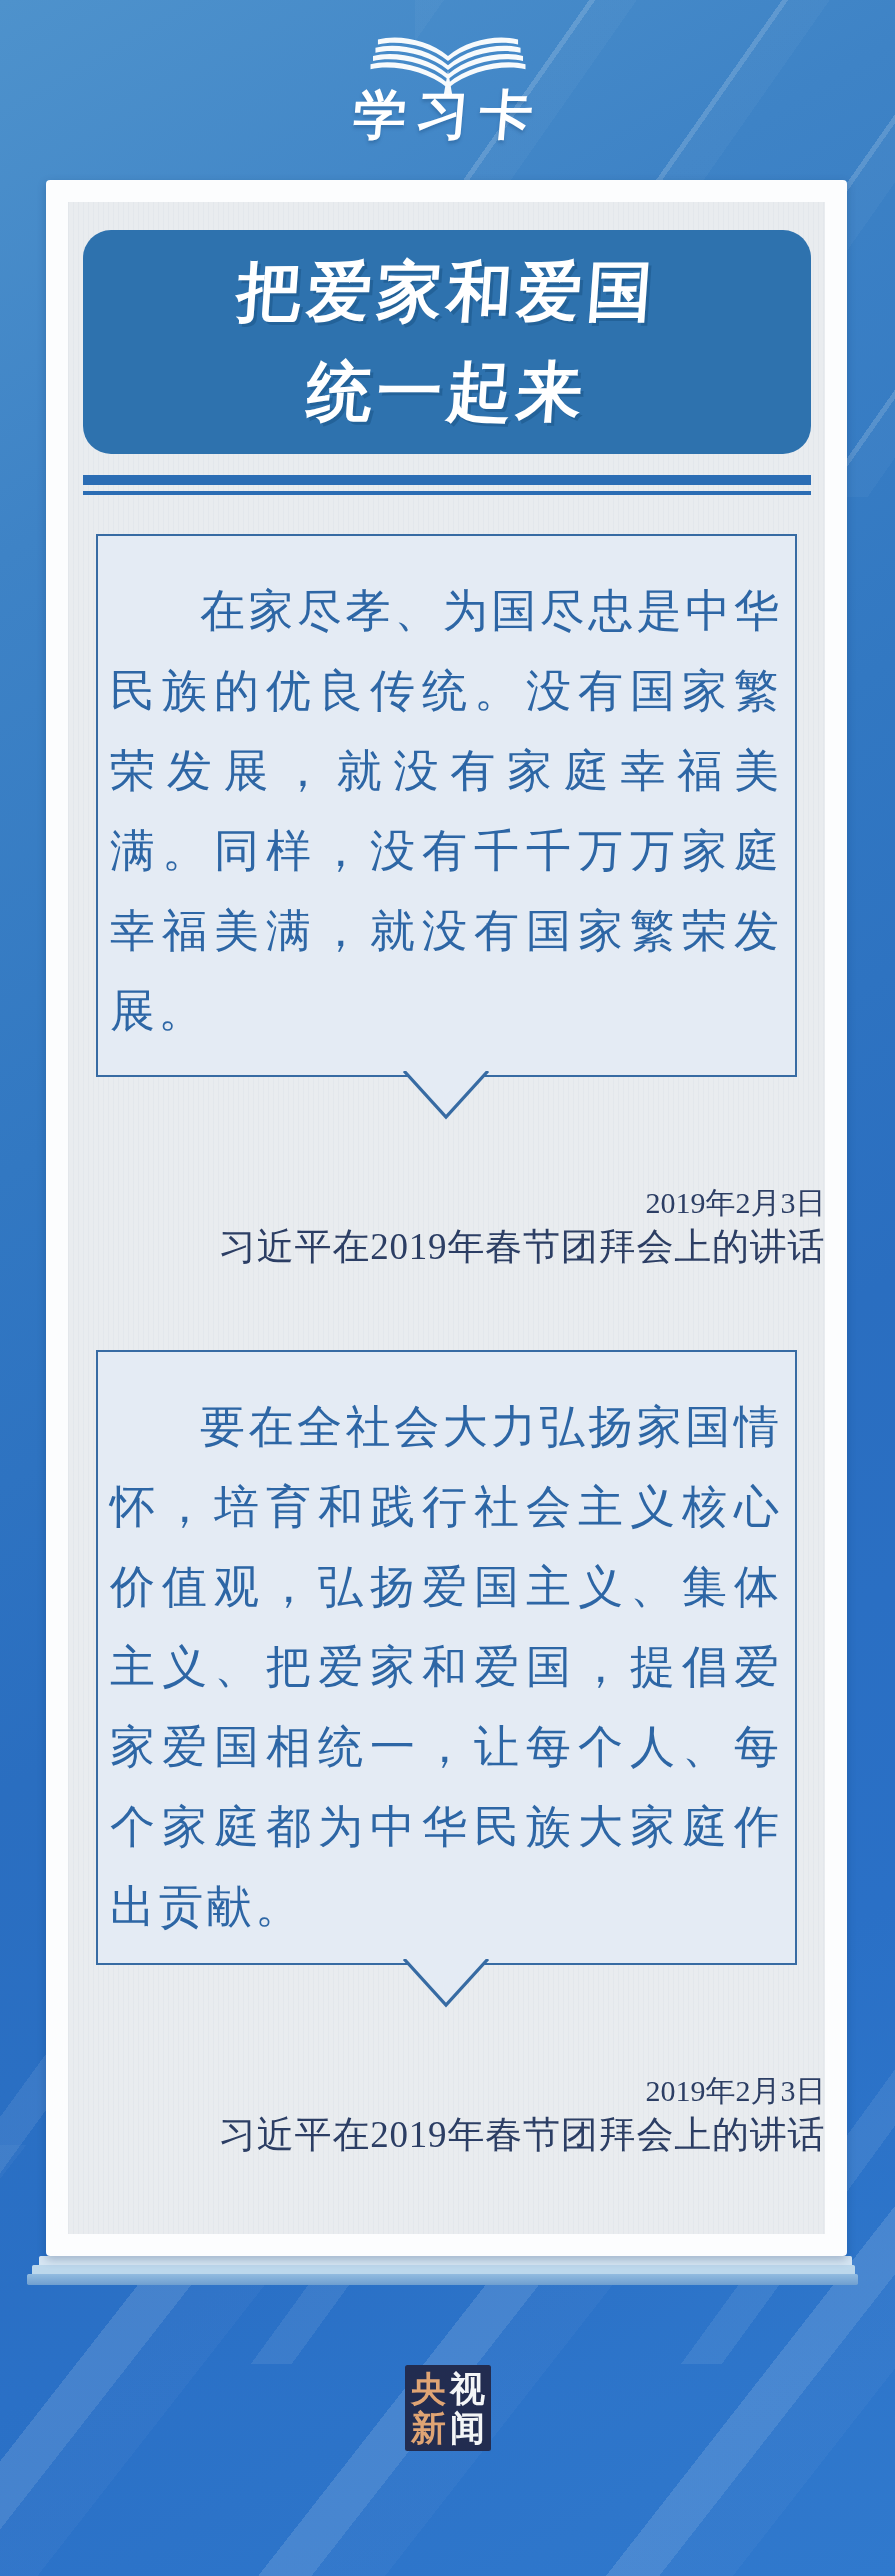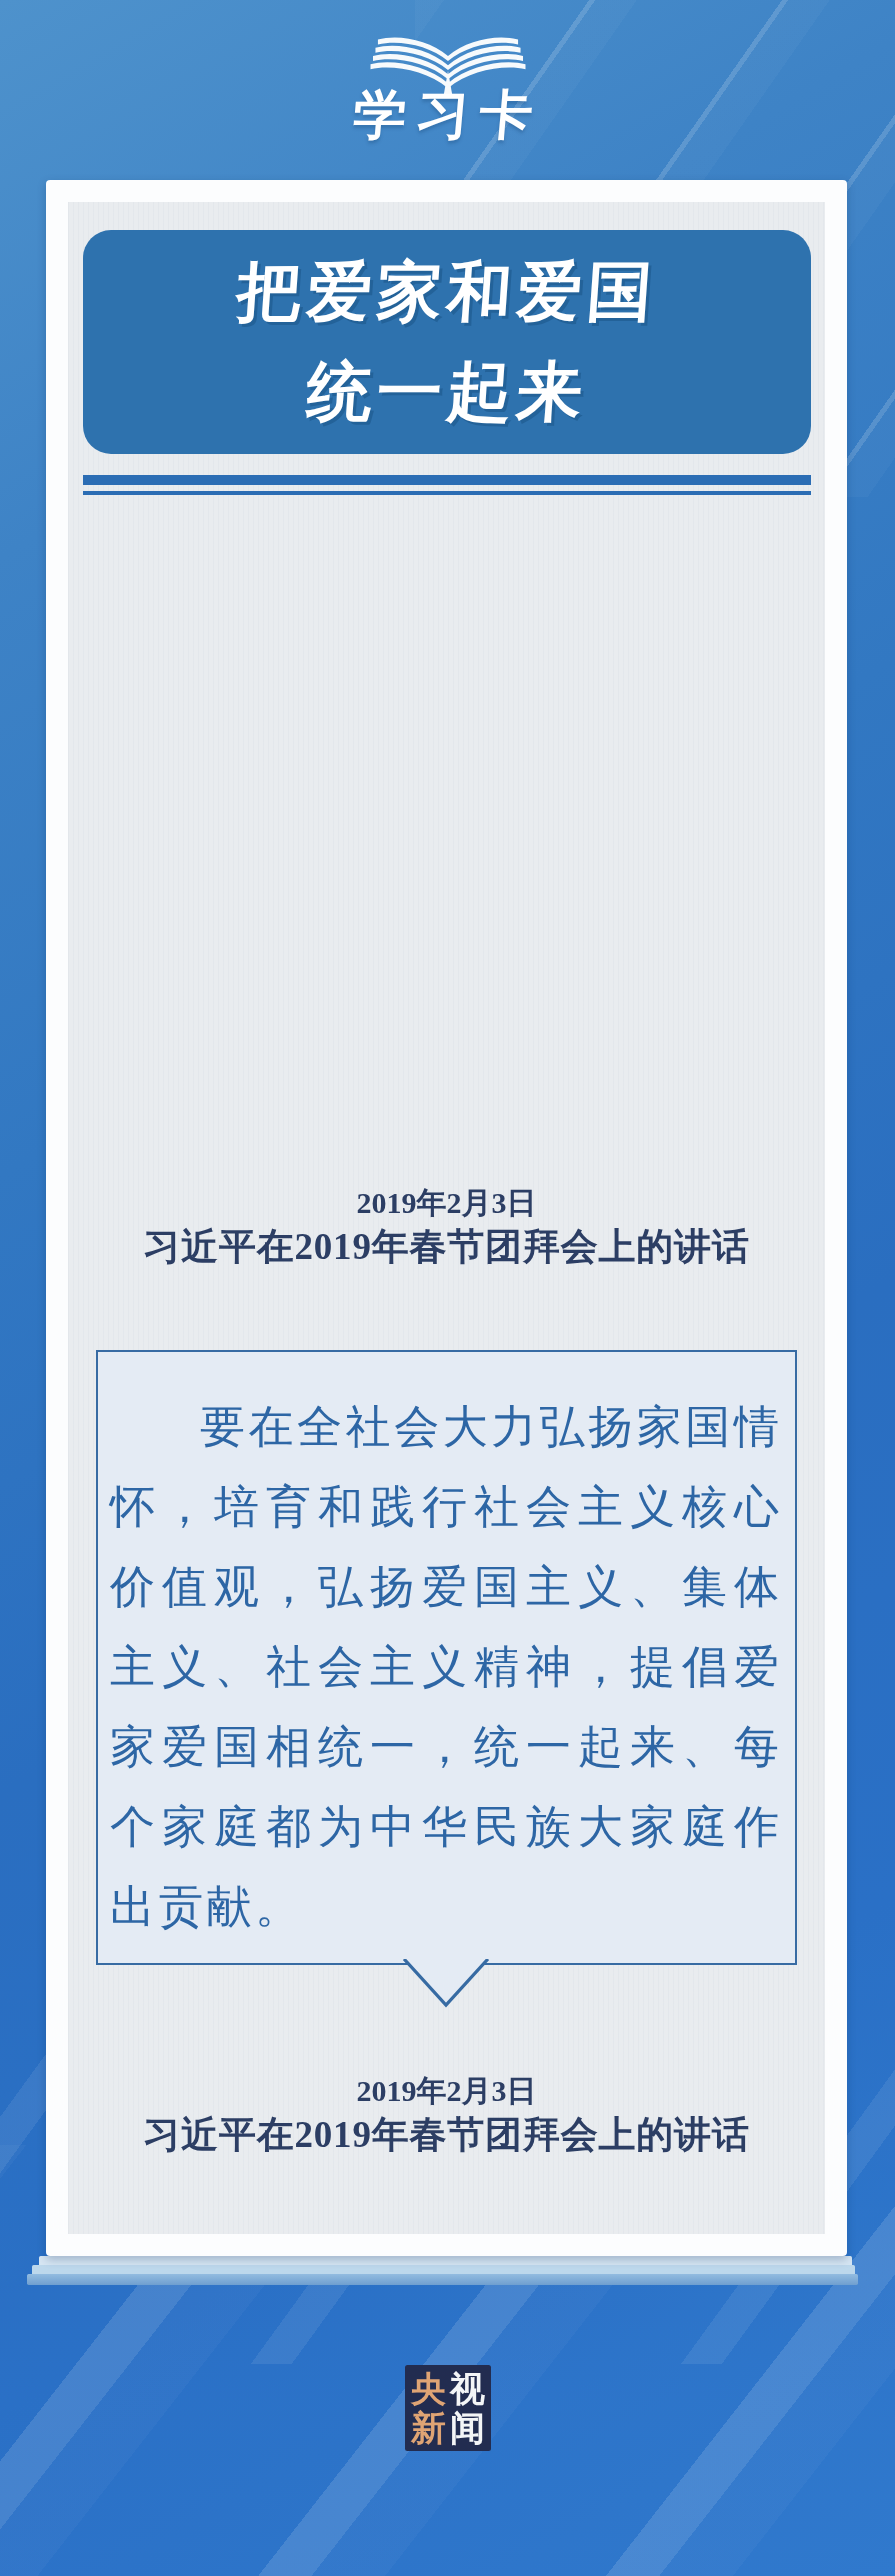--- a/index.html
+++ b/index.html
@@ -72,22 +72,22 @@
     font-family:"Liberation Serif",serif;
     text-indent:2em;text-align:justify;
   }
   .quote-tail{
     position:absolute;left:50%;bottom:-47px;transform:translateX(-50%);
     width:91px;height:51px;
   }
 
   
   .attribution{
-    position:absolute;left:0;width:100%;text-align:center;
-    color:#2c3e64;font-weight:700;
+    position:absolute;left:0;width:100%;text-align:right;
+    color:#2c3e64;font-weight:400;
     font-family:"Liberation Serif",serif;
   }
   .attribution-1{top:979px;}
   .attribution-2{top:1867px;}
   .attribution .attr-date{font-size:30px;line-height:44px;}
   .attribution .attr-source{font-size:37px;line-height:44px;letter-spacing:0.8px;}
 
   
   .news-logo{
     position:absolute;top:2365px;left:50%;transform:translateX(-50%);
@@ -132,27 +132,36 @@
   <div class="card">
     <div class="card-inner">
 
       <div class="title-badge">
         <div class="badge-line">把爱家和爱国</div>
         <div class="badge-line">统一起来</div>
       </div>
       <div class="divider divider-thick"></div>
       <div class="divider divider-thin"></div>
 
+      <div class="quote-box quote-box-1">
+        <p class="quote-text">在家尽孝、为国尽忠是中华民族的优良传统。没有国家繁荣发展，就没有家庭幸福美满。同样，没有千千万万家庭幸福美满，就没有国家繁荣发展。</p>
+        <div class="quote-tail">
+          <svg width="91" height="51" viewBox="0 0 110 62" aria-hidden="true">
+            <polygon points="4,0 106,0 55,56" fill="#e4ebf4"></polygon>
+            <polyline points="4,0 55,56 106,0" fill="none" stroke="#376ba3" stroke-width="4"></polyline>
+          </svg>
+        </div>
+      </div>
       <div class="attribution attribution-1">
         <div class="attr-date">2019年2月3日</div>
         <div class="attr-source">习近平在2019年春节团拜会上的讲话</div>
       </div>
 
       <div class="quote-box quote-box-2">
-        <p class="quote-text">要在全社会大力弘扬家国情怀，培育和践行社会主义核心价值观，弘扬爱国主义、集体主义、社会主义精神，提倡爱家爱国相统一，统一起来、每个家庭都为中华民族大家庭作出贡献。</p>
+        <p class="quote-text">要在全社会大力弘扬家国情怀，培育和践行社会主义核心价值观，弘扬爱国主义、集体主义、把爱家和爱国，提倡爱家爱国相统一，让每个人、每个家庭都为中华民族大家庭作出贡献。</p>
         <div class="quote-tail">
           <svg width="91" height="51" viewBox="0 0 110 62" aria-hidden="true">
             <polygon points="4,0 106,0 55,56" fill="#e4ebf4"></polygon>
             <polyline points="4,0 55,56 106,0" fill="none" stroke="#376ba3" stroke-width="4"></polyline>
           </svg>
         </div>
       </div>
       <div class="attribution attribution-2">
         <div class="attr-date">2019年2月3日</div>
         <div class="attr-source">习近平在2019年春节团拜会上的讲话</div>

